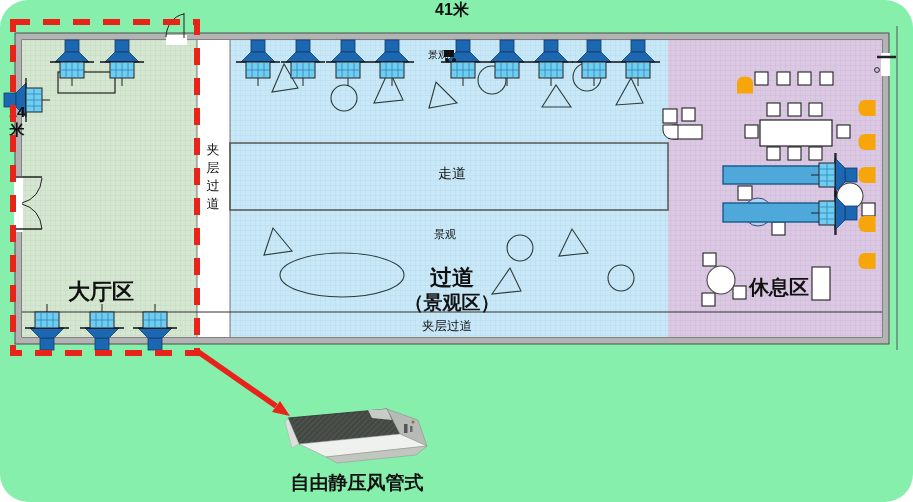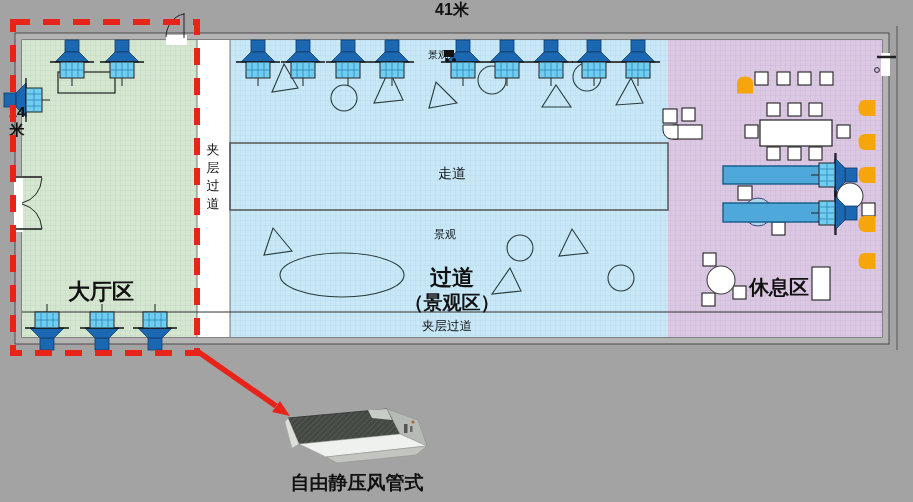--- a/index.html
+++ b/index.html
@@ -1,17 +1,17 @@
 <!DOCTYPE html>
 <html><head>
 <meta charset="utf-8">
 <style>
   html,body{margin:0;padding:0;background:#fff;}
-  #stage{position:relative;width:913px;height:502px;background:#a3a3a3;overflow:hidden;
-         font-family:"Liberation Sans",sans-serif;}
+  #stage{position:relative;width:913px;height:502px;background:#86efac;overflow:hidden;
+         font-family:"Liberation Sans",sans-serif;border-radius:28px;}
   svg text{font-family:"Liberation Sans","DejaVu Sans",sans-serif;fill:#111;}
   .big{font-weight:bold;}
 </style>
 <style>.fanDark{fill:#1b67b2;} .fanGrid{fill:#6fcdf2;}</style></head>
 <body>
 
 <div id="stage">
 <svg id="plan" width="913" height="502" viewBox="0 0 913 502">
   <defs>
     <g id="fan-sym">

